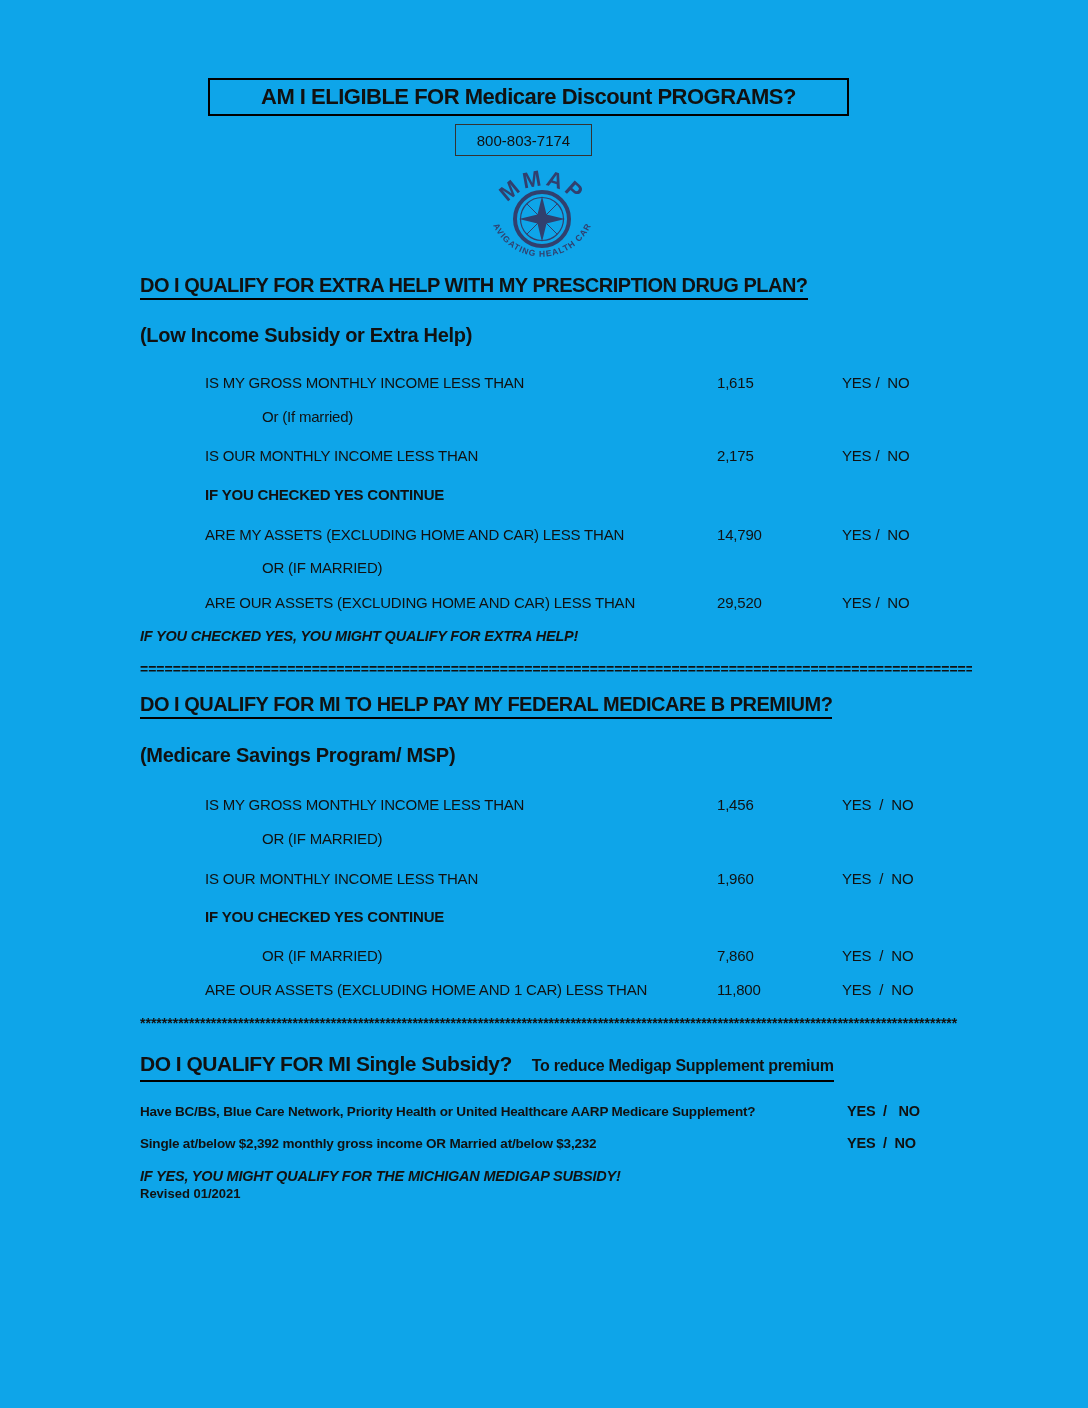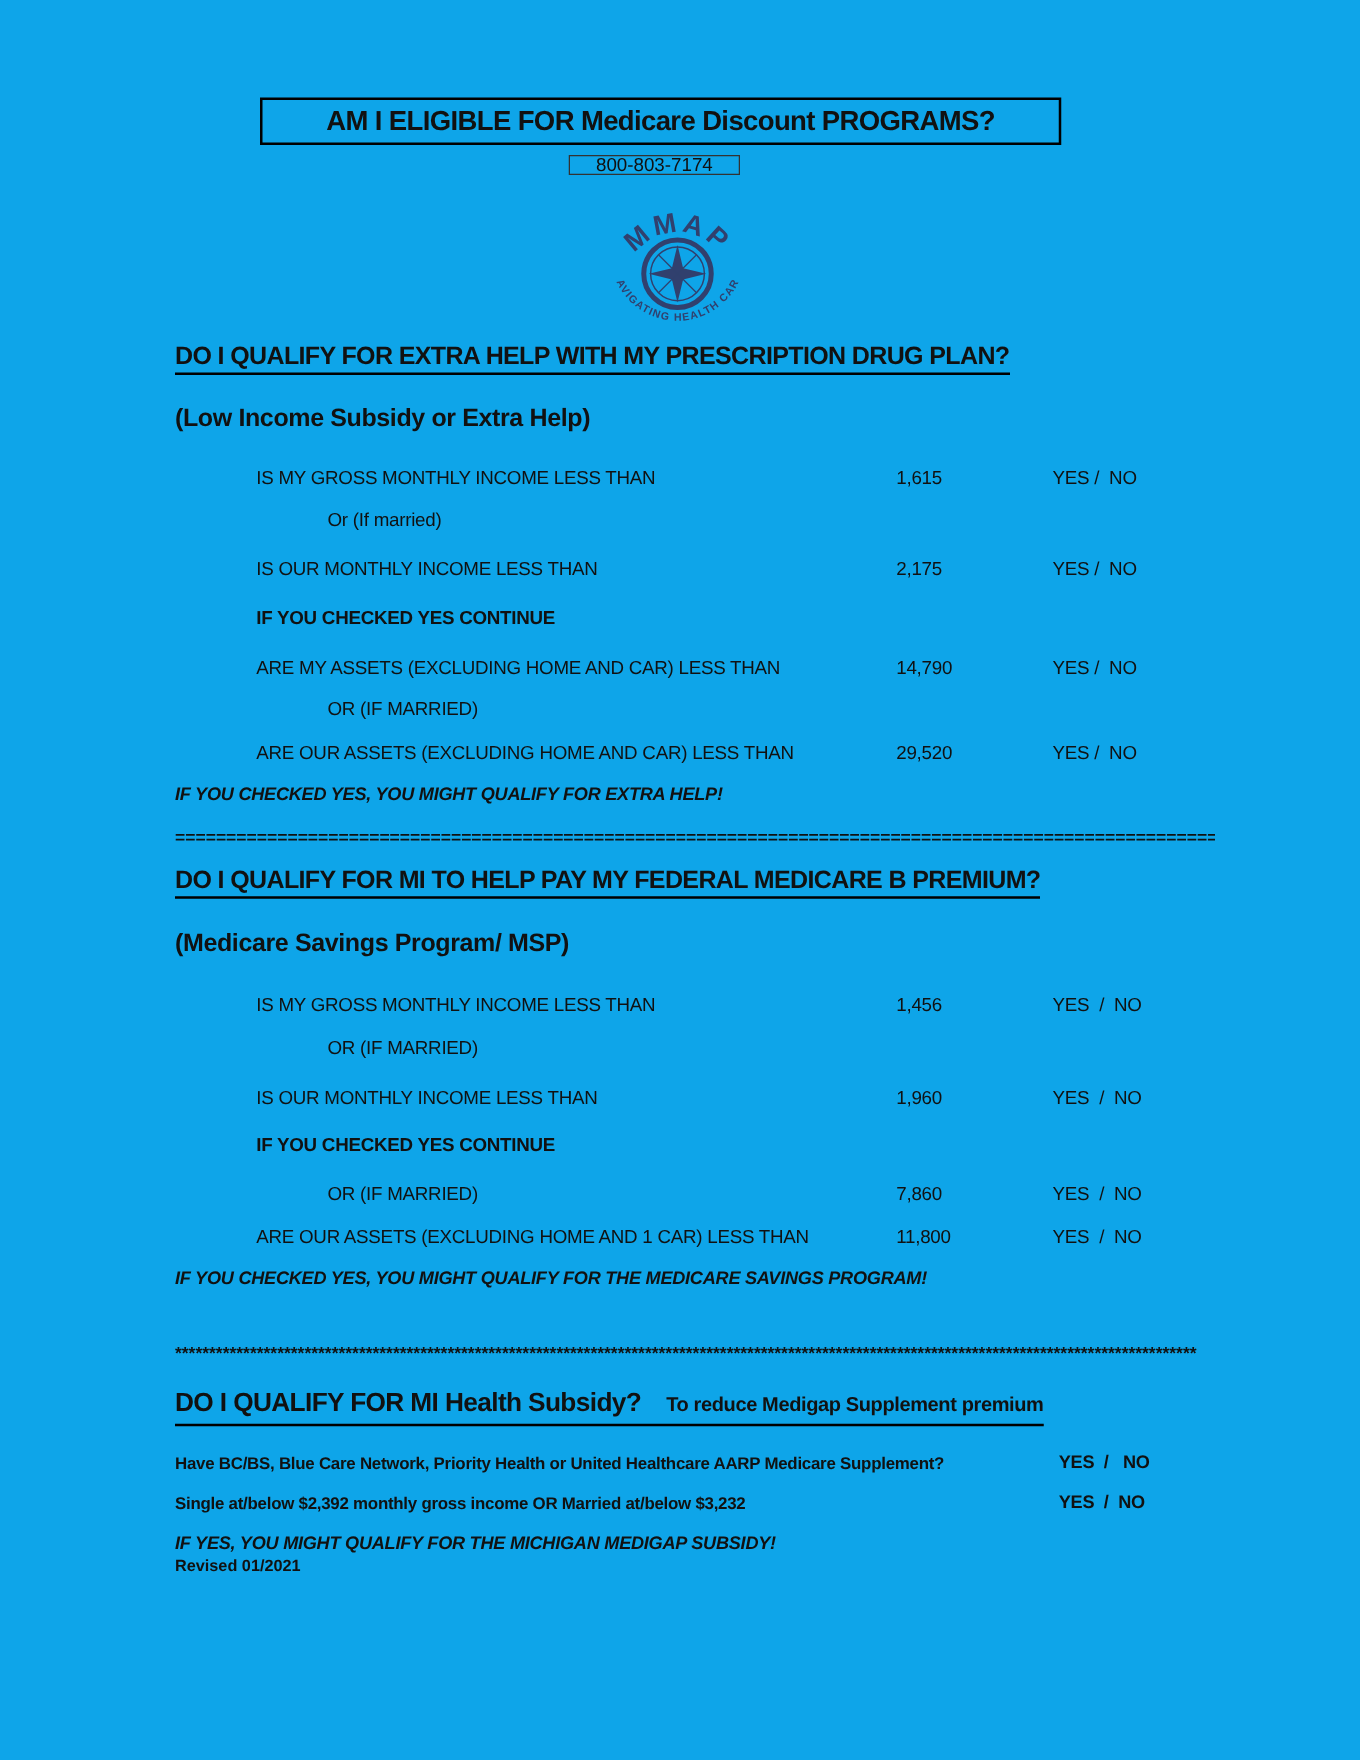--- a/index.html
+++ b/index.html
@@ -7,21 +7,21 @@
   .page {
     position:relative; width:1088px; height:1408px; background:#0ea5e9;
     font-family:"Liberation Sans", sans-serif; color:#111; overflow:hidden;
   }
   .title-box {
     position:absolute; left:208px; top:78px; width:641px; height:38px;
     border:2px solid #000; display:flex; align-items:center; justify-content:center;
     font-size:22px; font-weight:bold; letter-spacing:-0.5px; white-space:nowrap;
   }
   .phone-box {
-    position:absolute; left:455px; top:124px; width:137px; height:16px;
+    position:absolute; left:455px; top:124px; width:137px; height:32px;
     border:1px solid #333; display:flex; align-items:center; justify-content:center;
     font-size:15px;
   }
   .logo { position:absolute; left:478px; top:158px; width:128px; height:106px; }
   .content { position:absolute; left:140px; top:274px; width:832px; }
   .sec-heading-wrap { line-height:23px; }
   .sec-heading {
     display:inline-block; font-size:20px; font-weight:bold; letter-spacing:-0.5px;
     border-bottom:2.5px solid #000; padding-bottom:1px; white-space:nowrap;
   }
@@ -140,26 +140,25 @@
       <span class="yn">YES  /  NO</span>
     </div>
     <div class="row c" style="margin-bottom:17px">
       <span class="lbl">OR (IF MARRIED)</span>
     </div>
     <div class="row q" style="margin-bottom:17px">
       <span class="lbl">ARE OUR ASSETS (EXCLUDING HOME AND 1 CAR) LESS THAN</span>
       <span class="val">11,800</span>
       <span class="yn">YES  /  NO</span>
     </div>
-    <div class="fn" style="margin-bottom:42px">IF YOU CHECKED YES, YOU MIGHT QUALIFY FOR THE MEDICARE SAVINGS PROGRAM!</div>
 
     <div class="divline" style="margin-bottom:19px">******************************************************************************************************************************************************</div>
 
     <div class="h3wrap" style="margin-bottom:21px">
-      <span class="h3inner"><span class="h3big">DO I QUALIFY FOR MI Health Subsidy?</span><span class="h3small">To reduce Medigap Supplement premium</span></span>
+      <span class="h3inner"><span class="h3big">DO I QUALIFY FOR MI Single Subsidy?</span><span class="h3small">To reduce Medigap Supplement premium</span></span>
     </div>
 
     <div class="row q s3" style="margin-bottom:15px">
       <span class="lbl">Have BC/BS, Blue Care Network, Priority Health or United Healthcare AARP Medicare Supplement?</span>
       <span class="yn">YES  /   NO</span>
     </div>
     <div class="row q s3" style="margin-bottom:16px">
       <span class="lbl">Single at/below $2,392 monthly gross income OR Married at/below $3,232</span>
       <span class="yn">YES  /  NO</span>
     </div>

